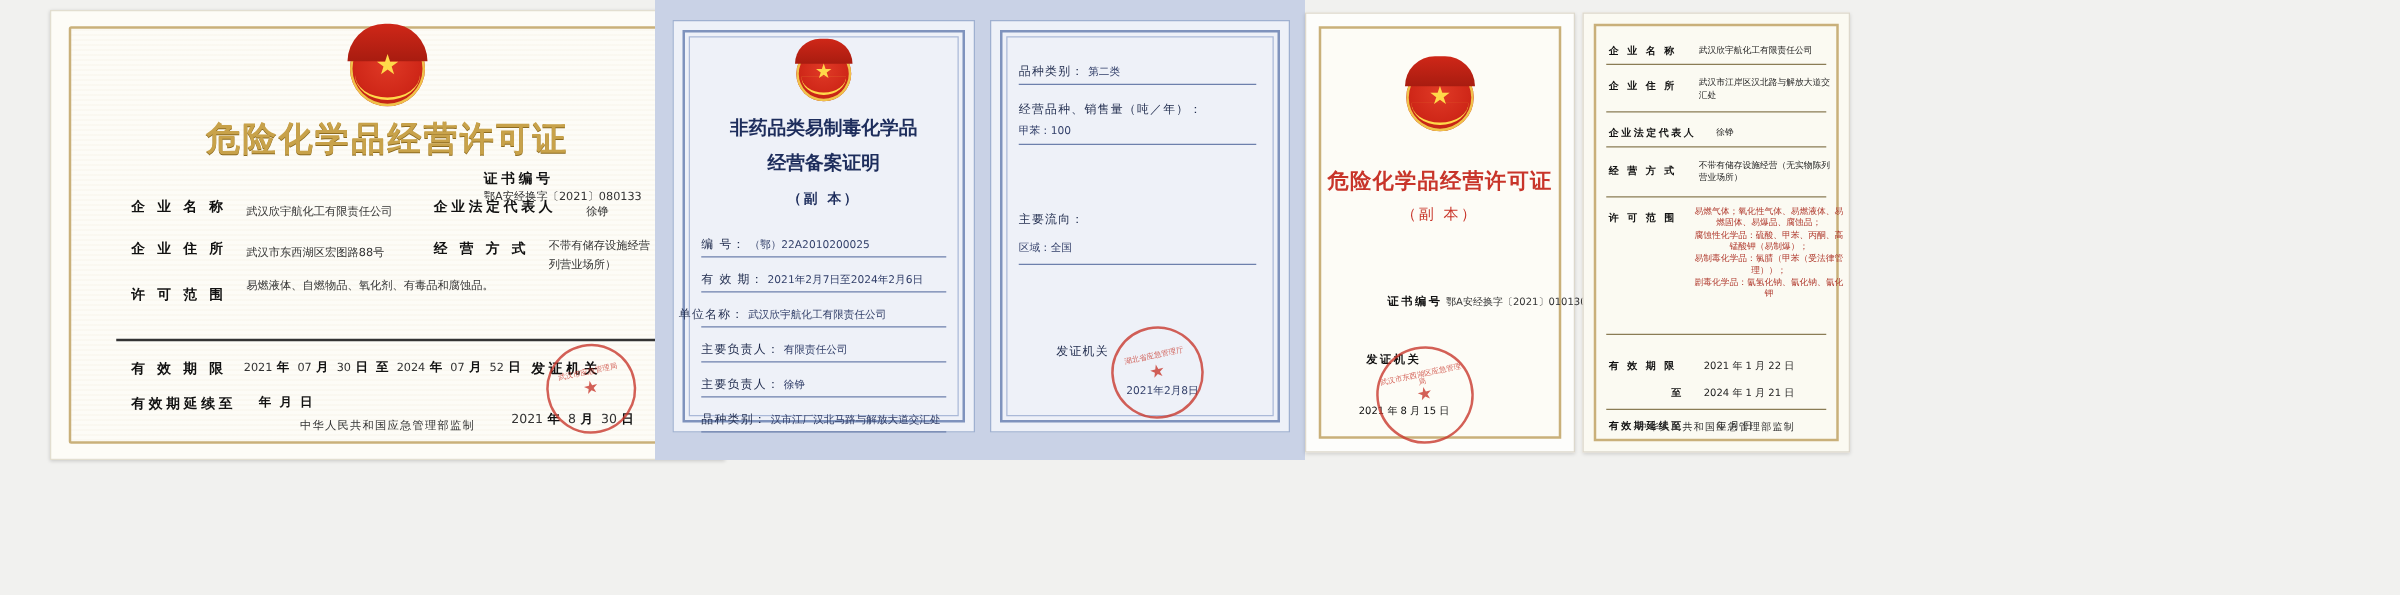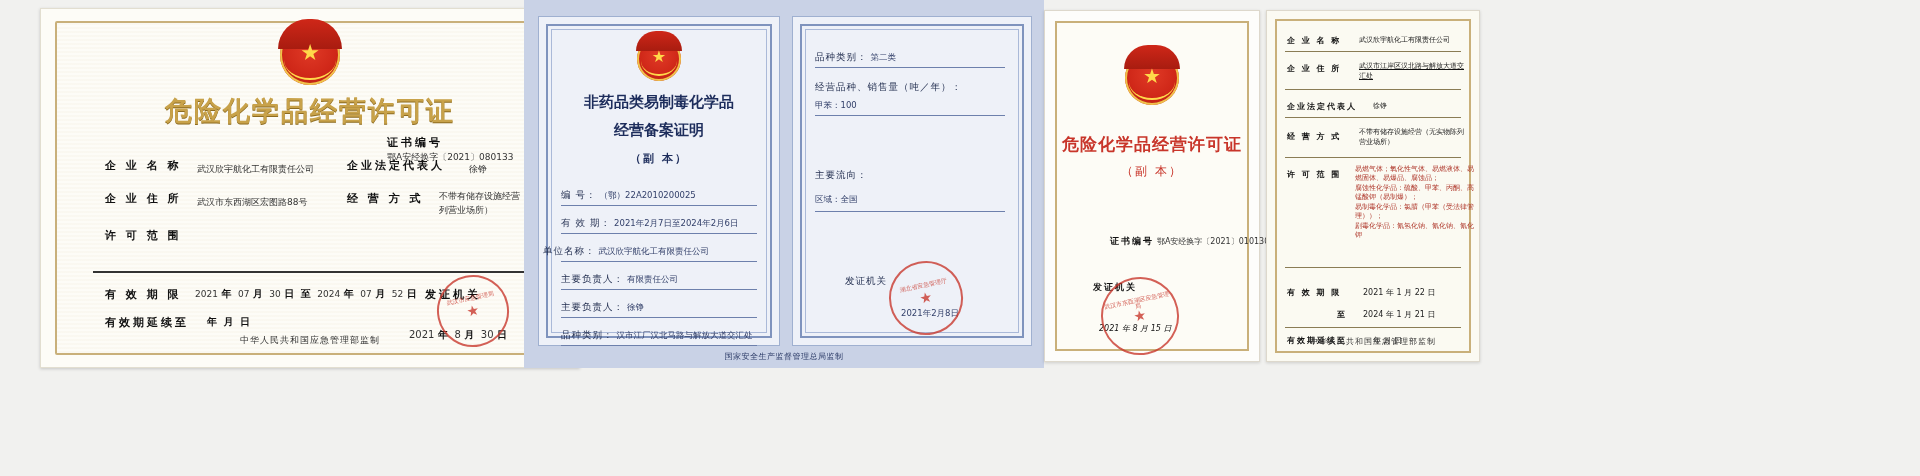--- a/index.html
+++ b/index.html
@@ -141,21 +141,21 @@
     background:#fbfaf2;border:1px solid #ddd8cc;
     box-shadow:0 1px 3px rgba(0,0,0,.15);
   }
   #cert4 .inner{
     position:absolute;left:8px;top:8px;right:8px;bottom:8px;
     border:2px solid #c9b07a;background:#fbfaf2;
   }
   .c4row{position:absolute;font-size:8px;color:#111;white-space:nowrap;}
   .c4row .k{letter-spacing:2px;font-weight:bold;}
   .c4row .v{letter-spacing:0;font-weight:normal;color:#222;}
-  .c4-scope{position:absolute;font-size:7px;color:#b03a2e;line-height:1.35;width:120px;}
+  .c4-scope{position:absolute;font-size:7px;color:#b03a2e;line-height:1.35;width:120px;text-align:center;}
   .c4foot{
     position:absolute;left:0;right:0;bottom:4px;text-align:center;
     font-size:8px;color:#333;letter-spacing:1px;
   }
   .wline{position:absolute;height:1px;background:#8a7c55;}
 </style>
 </head>
 <body>
 
 <div class="stage">
@@ -201,20 +201,23 @@
 
       <div class="row" style="left:290px;top:168px;">
         <span class="lbl">经 营 方 式</span>
       </div>
       <div class="row" style="left:382px;top:166px;white-space:normal;width:130px;line-height:1.3;">
         <span class="val">不带有储存设施经营（无实物隔列营业场所）</span>
       </div>
 
       <div class="row" style="left:48px;top:205px;">
         <span class="lbl">许 可 范 围</span>
+      </div>
+      <div class="row" style="left:140px;top:198px;white-space:normal;width:250px;line-height:1.35;">
+        <span class="val">易燃液体、自燃物品、氧化剂、有毒品和腐蚀品。</span>
       </div>
 
       <div class="hr-thick" style="left:36px;right:36px;top:248px;"></div>
 
       <div class="row" style="left:48px;top:264px;">
         <span class="lbl">有 效 期 限</span>
       </div>
       <div class="row" style="left:138px;top:264px;">
         <span class="val">2021</span>
         <span class="lbl" style="font-size:10px;">年</span>
@@ -348,21 +351,20 @@
       <div class="c2row" style="left:108px;top:290px;">
         <span class="v">2021年2月8日</span>
       </div>
 
       <div class="stamp" style="left:96px;top:244px;width:74px;height:74px;">
         <div class="s-star">★</div>
         <div class="s-txt">湖北省应急管理厅</div>
       </div>
     </div>
 
-    <div class="c2foot">国家安全生产监督管理总局监制</div>
   </div>
 
   <div class="card" id="cert3">
     <div class="inner">
 
       <div class="emblem" style="left:50%;top:28px;margin-left:-27px;width:54px;height:54px;">
         <div class="emblem-top" style="width:56px;height:24px;"></div>
         <div class="star" style="font-size:20px;">★</div>
         <div class="wheat"></div>
       </div>
@@ -372,21 +374,21 @@
 
       <div class="c3row" style="left:22px;top:212px;margin-left:31px;">
         <span style="font-weight:bold;letter-spacing:2px;">证书编号</span>
         <span style="font-size:8px;color:#333;">鄂A安经换字〔2021〕010130</span>
       </div>
 
       <div class="c3row" style="left:36px;top:258px;">
         <span style="font-weight:bold;letter-spacing:2px;">发证机关</span>
       </div>
 
-      <div class="c3row" style="left:42px;top:300px;font-size:8px;font-style:italic;">
+      <div class="c3row" style="left:30px;top:300px;font-size:8px;">
         <span>2021</span>
         <span>年</span>
         <span>8</span>
         <span>月</span>
         <span>15</span>
         <span>日</span>
       </div>
 
       <div class="stamp" style="left:44px;top:254px;width:78px;height:78px;">
         <div class="s-star">★</div>
@@ -402,21 +404,21 @@
         <span class="k">企 业 名 称</span>
       </div>
       <div class="c4row" style="left:82px;top:14px;">
         <span class="v" style="font-size:7px;">武汉欣宇航化工有限责任公司</span>
       </div>
       <div class="wline" style="left:8px;right:8px;top:30px;"></div>
 
       <div class="c4row" style="left:10px;top:42px;">
         <span class="k">企 业 住 所</span>
       </div>
-      <div class="c4row" style="left:82px;top:40px;white-space:normal;width:108px;line-height:1.3;text-decoration:underline;">
+      <div class="c4row" style="left:82px;top:40px;white-space:normal;width:108px;line-height:1.3;">
         <span class="v" style="font-size:7px;">武汉市江岸区汉北路与解放大道交汇处</span>
       </div>
       <div class="wline" style="left:8px;right:8px;top:68px;"></div>
 
       <div class="c4row" style="left:10px;top:80px;">
         <span class="k">企业法定代表人</span>
       </div>
       <div class="c4row" style="left:96px;top:80px;">
         <span class="v" style="font-size:7px;">徐铮</span>
       </div>

